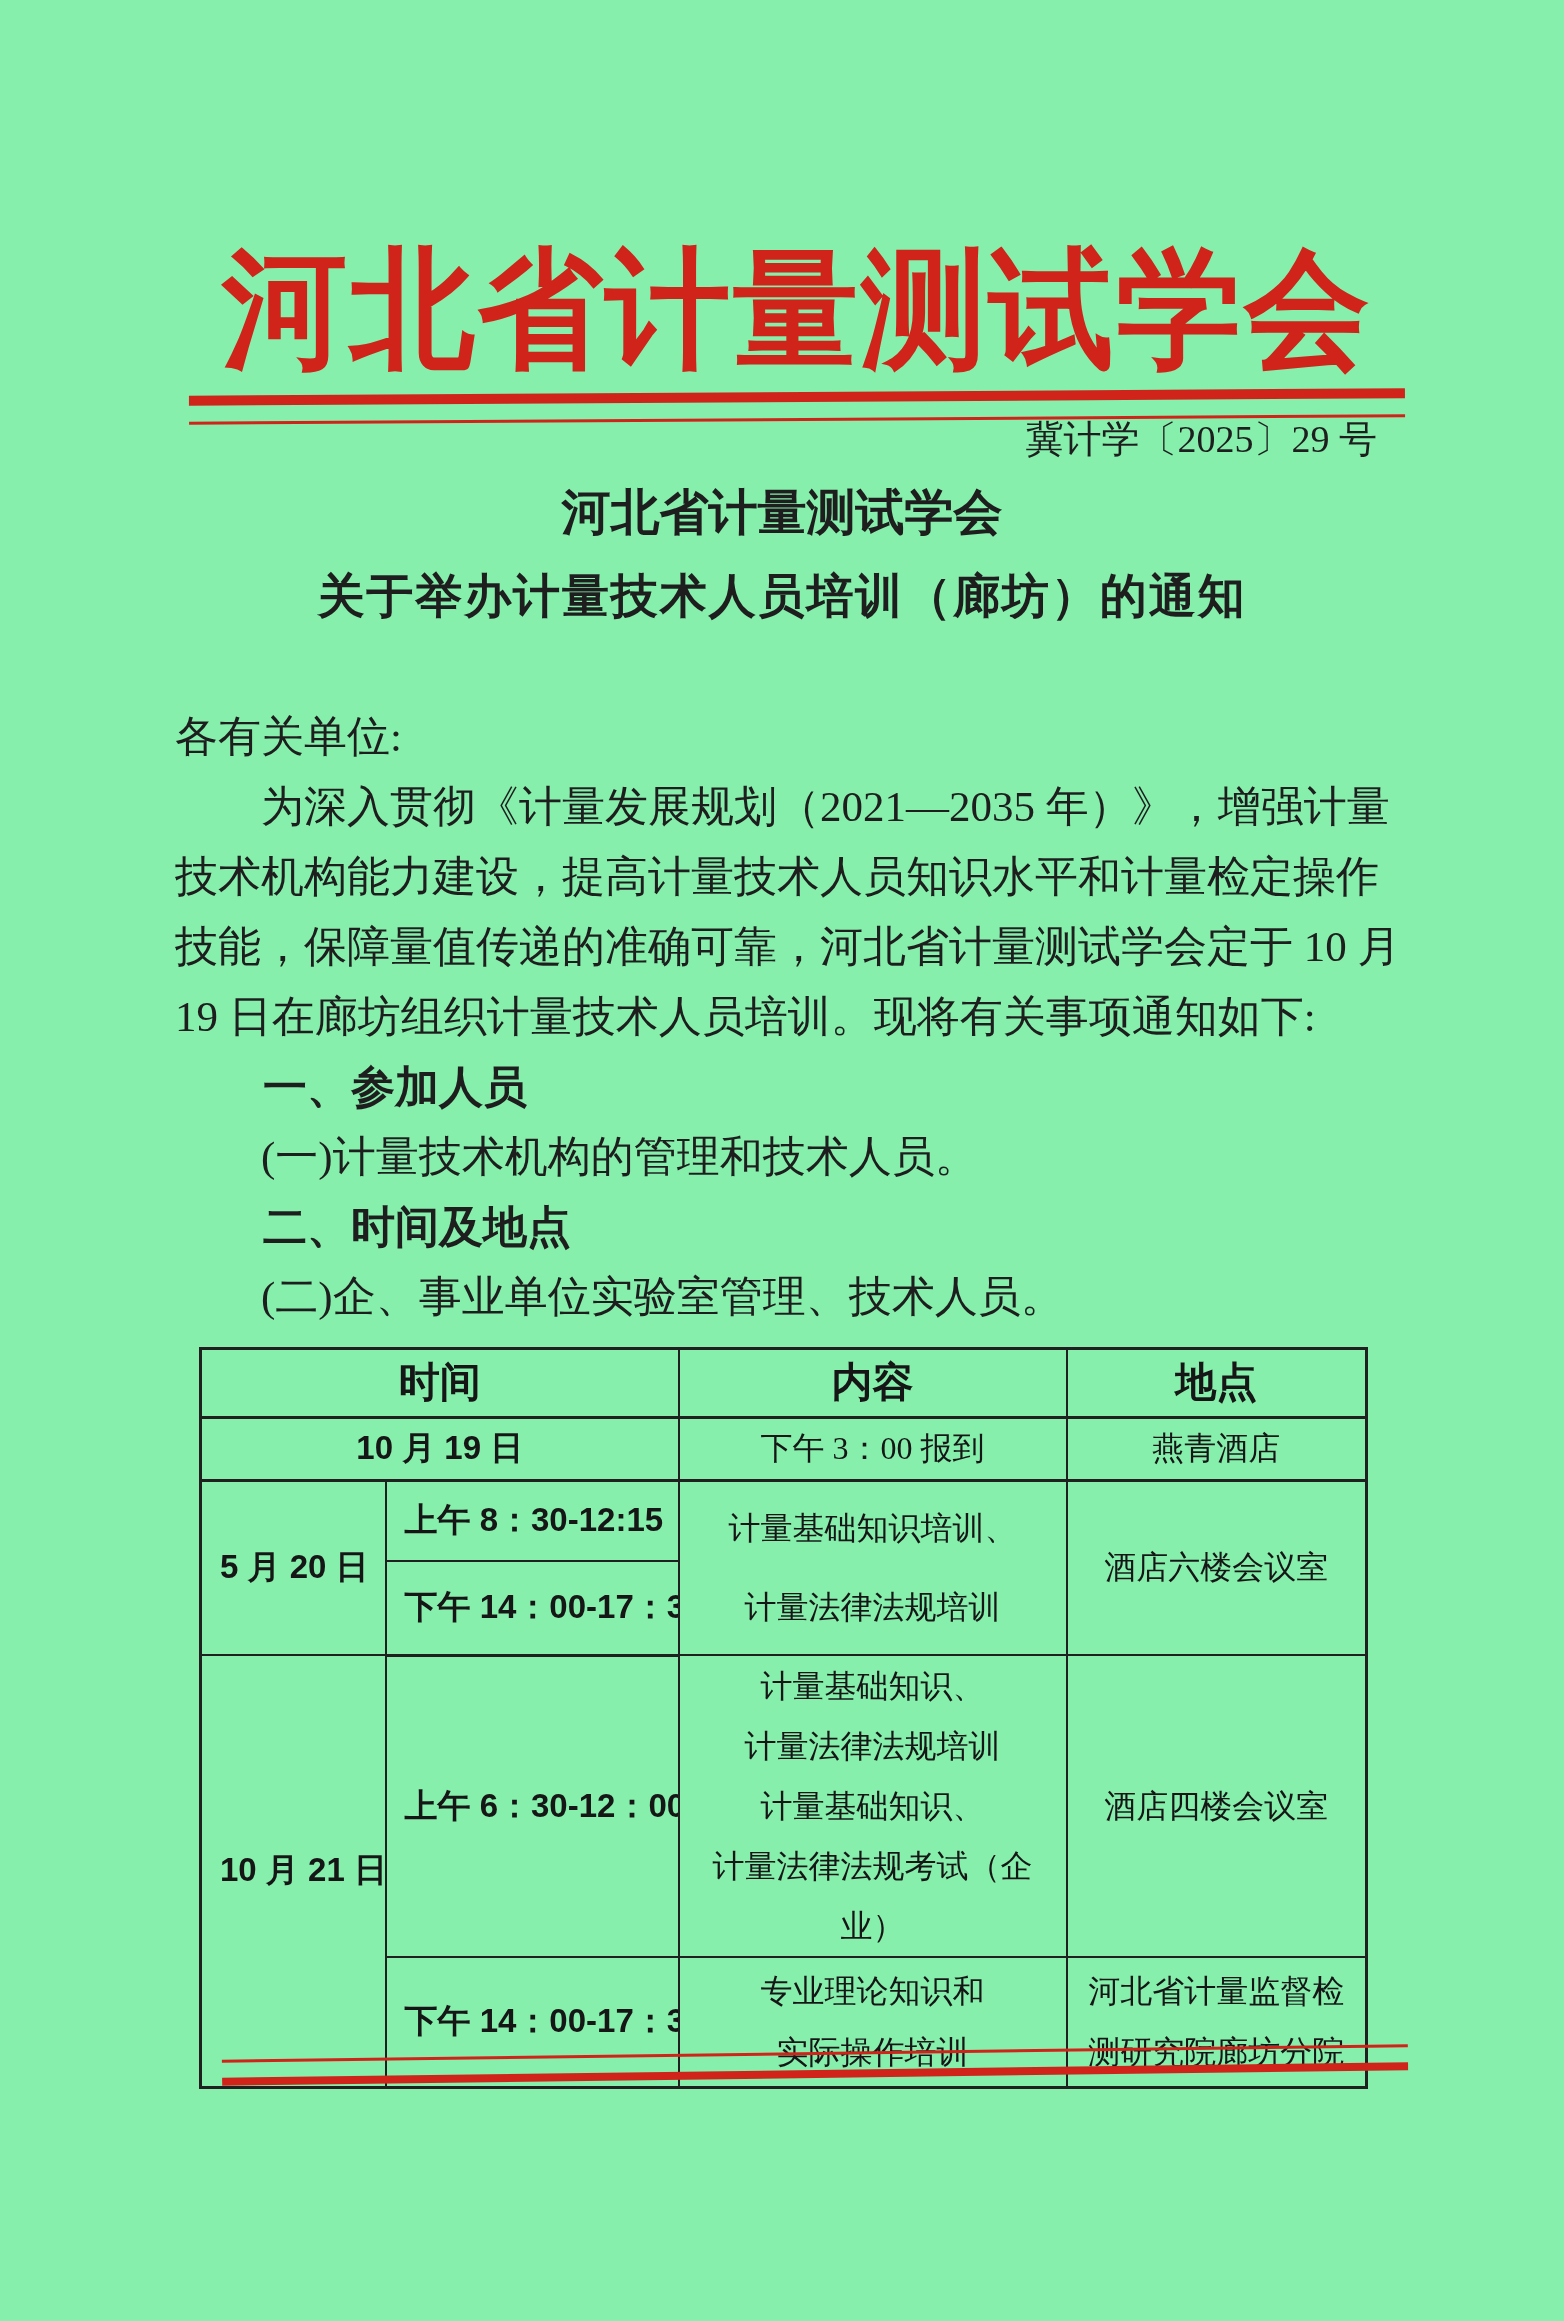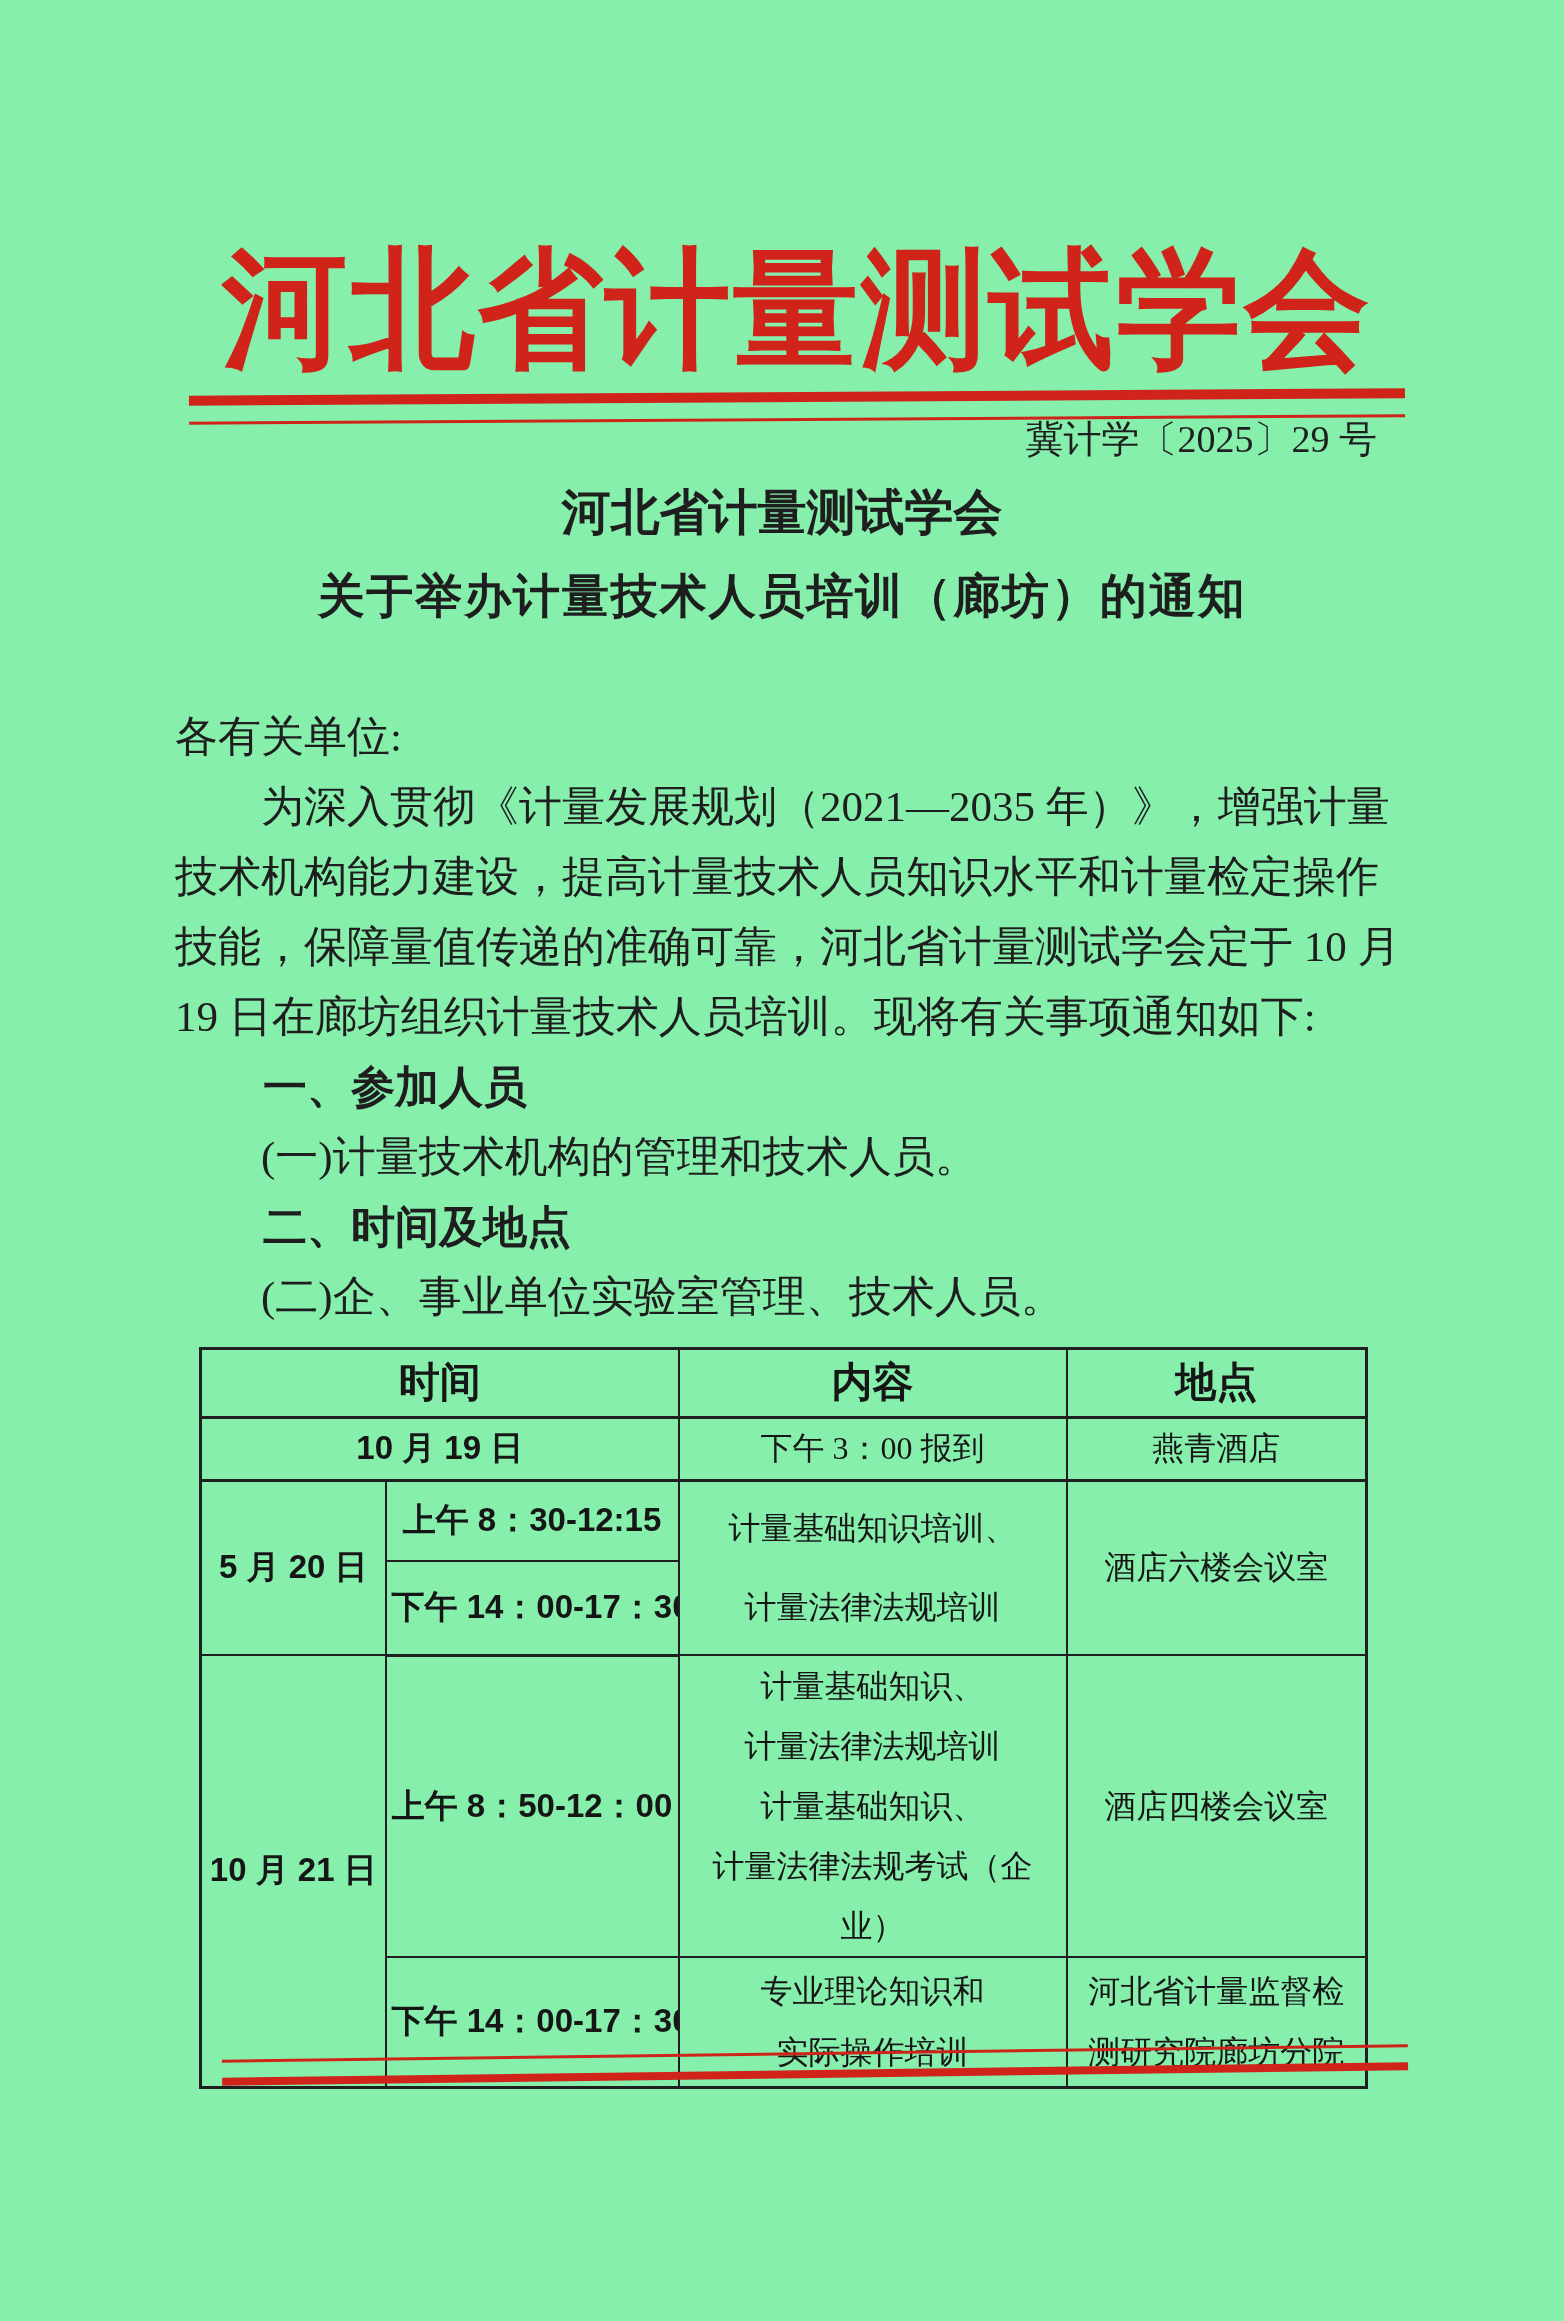--- a/index.html
+++ b/index.html
@@ -38,21 +38,21 @@
   .bline{white-space:nowrap;}
   .ind{text-indent:2em;}
   .hd{font-family:"Liberation Sans","DejaVu Sans",sans-serif;font-weight:bold;font-size:44px;}
   
   table.schedule{
     position:absolute;left:199px;top:1347px;width:1167px;
     border-collapse:collapse;table-layout:fixed;text-align:center;
     font-size:32px;color:#161616;border:3.8px solid #202020;
   }
   table.schedule td{
-    border:2.4px solid #202020;vertical-align:middle;padding:0 5px;line-height:1.6;
+    border:2.4px solid #202020;vertical-align:middle;padding:0 18px;line-height:1.6;
     overflow:hidden;
   }
   tr.hdr td{border-bottom:3.3px solid #202020;}
   tr.r19 td{border-bottom:3.8px solid #202020;}
   tr.r20b td{border-bottom:3.3px solid #202020;}
   .rh-hdr{height:59px;} .rh-19{height:63px;} .rh-20a{height:81px;}
   .rh-20b{height:94px;} .rh-21a{height:238px;} .rh-21b{height:130px;}
   .th{font-family:"Liberation Sans","DejaVu Sans",sans-serif;font-weight:bold;font-size:41px;}
   .dt{font-family:"Liberation Sans","DejaVu Sans",sans-serif;font-weight:600;font-size:33px;white-space:nowrap;}
   .kai{font-family:"Liberation Serif","DejaVu Serif",serif;font-size:32px;}
@@ -119,21 +119,21 @@
           <div>计量基础知识培训、</div>
           <div>计量法律法规培训</div>
         </td>
         <td rowspan="2" class="kai">酒店六楼会议室</td>
       </tr>
       <tr class="rh-20b r20b">
         <td class="dt">下午 14：00-17：30</td>
       </tr>
       <tr class="rh-21a">
         <td rowspan="2" class="dt">10 月 21 日</td>
-        <td class="dt">上午 8：50-12：00</td>
+        <td class="dt">上午 6：30-12：00</td>
         <td class="kai lh63">
           <div>计量基础知识、</div>
           <div>计量法律法规培训</div>
           <div>计量基础知识、</div>
           <div>计量法律法规考试（企业）</div>
         </td>
         <td class="kai">酒店四楼会议室</td>
       </tr>
       <tr class="rh-21b">
         <td class="dt">下午 14：00-17：30</td>

